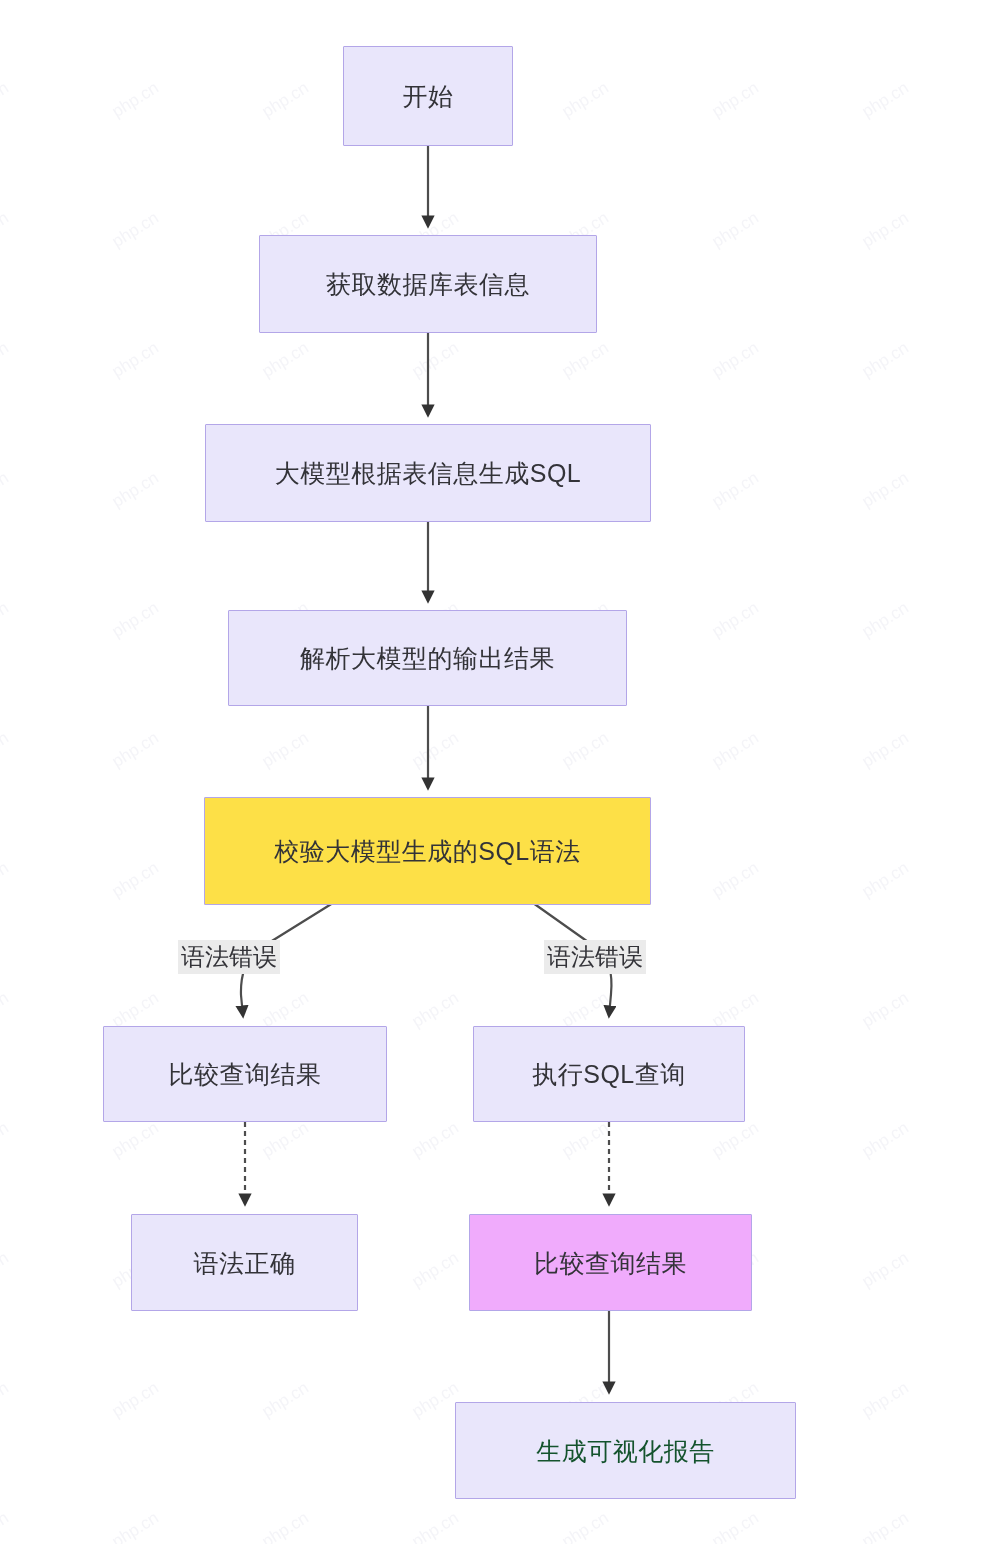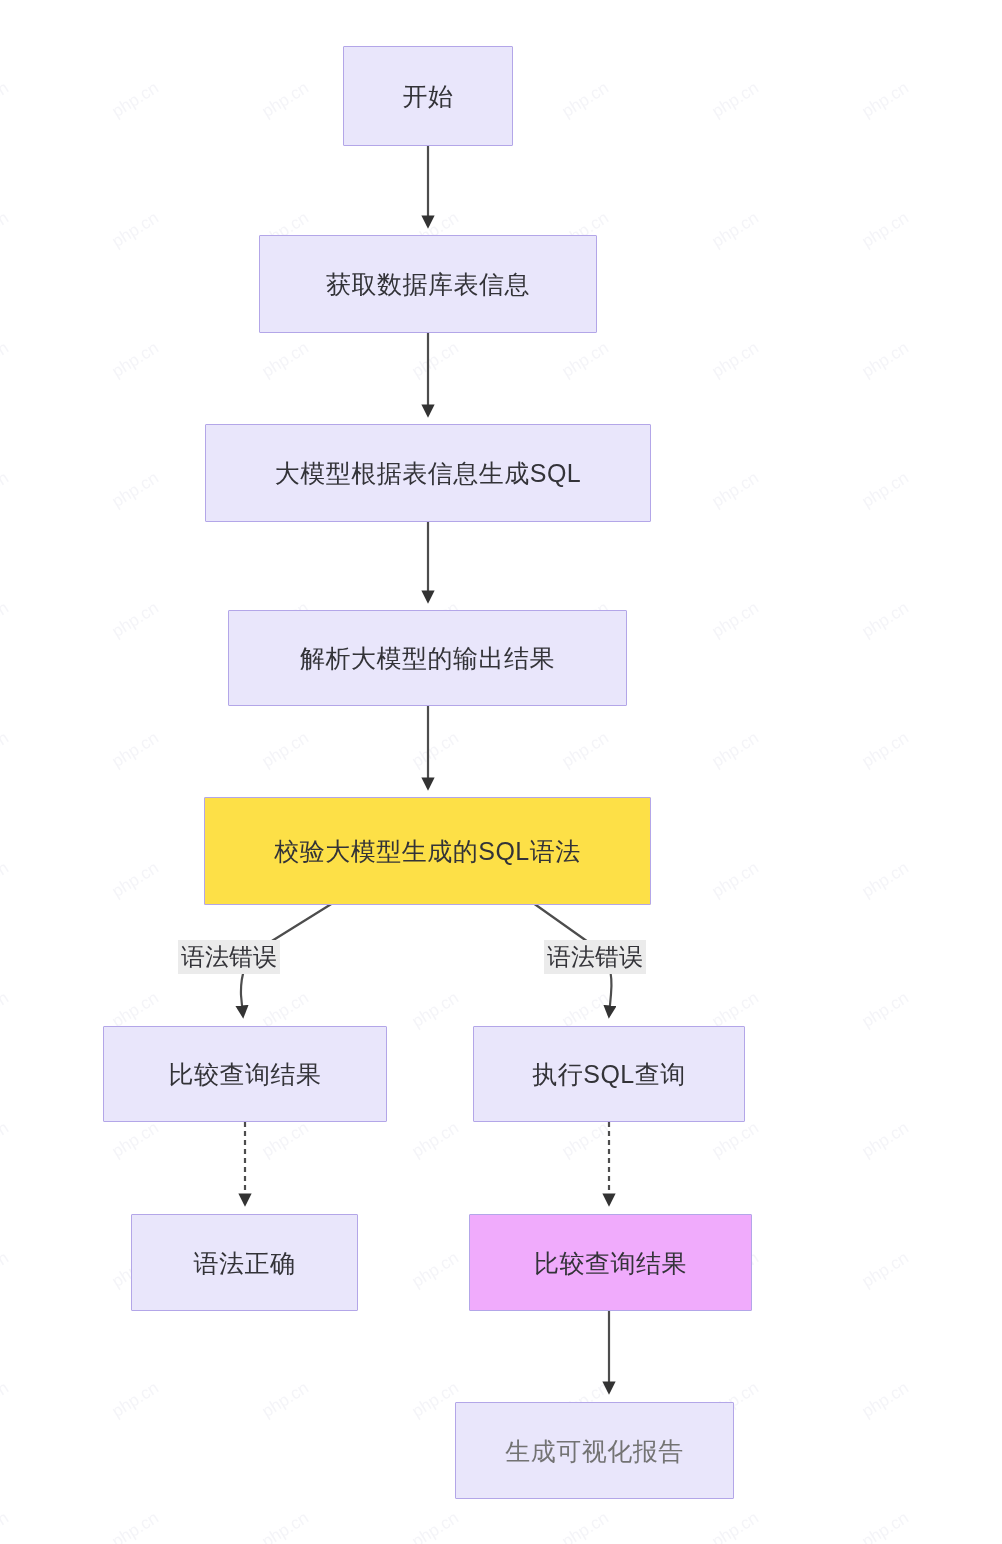--- a/index.html
+++ b/index.html
@@ -219,21 +219,21 @@
       </div>
       <div class="node" style="left: 473px; top: 1026px; width: 272px; height: 96px; background: rgb(233, 230, 251); border-color: rgb(179, 166, 232); color: rgb(51, 51, 56);">
         <span>执行SQL查询</span>
       </div>
       <div class="node" style="left: 131px; top: 1214px; width: 227px; height: 97px; background: rgb(233, 230, 251); border-color: rgb(179, 166, 232); color: rgb(51, 51, 56);">
         <span>语法正确</span>
       </div>
       <div class="node" style="left: 469px; top: 1214px; width: 283px; height: 97px; background: #f0abfc; border-color: rgb(179, 166, 232); color: rgb(51, 51, 56);">
         <span>比较查询结果</span>
       </div>
-      <div class="node" style="left: 455px; top: 1402px; width: 279px; height: 97px; background: rgb(233, 230, 251); border-color: rgb(179, 166, 232); color: #737373;">
+      <div class="node" style="left: 455px; top: 1402px; width: 341px; height: 97px; background: rgb(233, 230, 251); border-color: rgb(179, 166, 232); color: #14532d;">
         <span>生成可视化报告</span>
       </div>
     </div>
 
   <div id="labels-layer">
       <div class="edge-label" style="left: 178px; top: 940px; background: rgb(235, 235, 235);">语法错误</div>
       <div class="edge-label" style="left: 544px; top: 940px; background: rgb(235, 235, 235);">语法错误</div>
     </div>
 
 </div>

